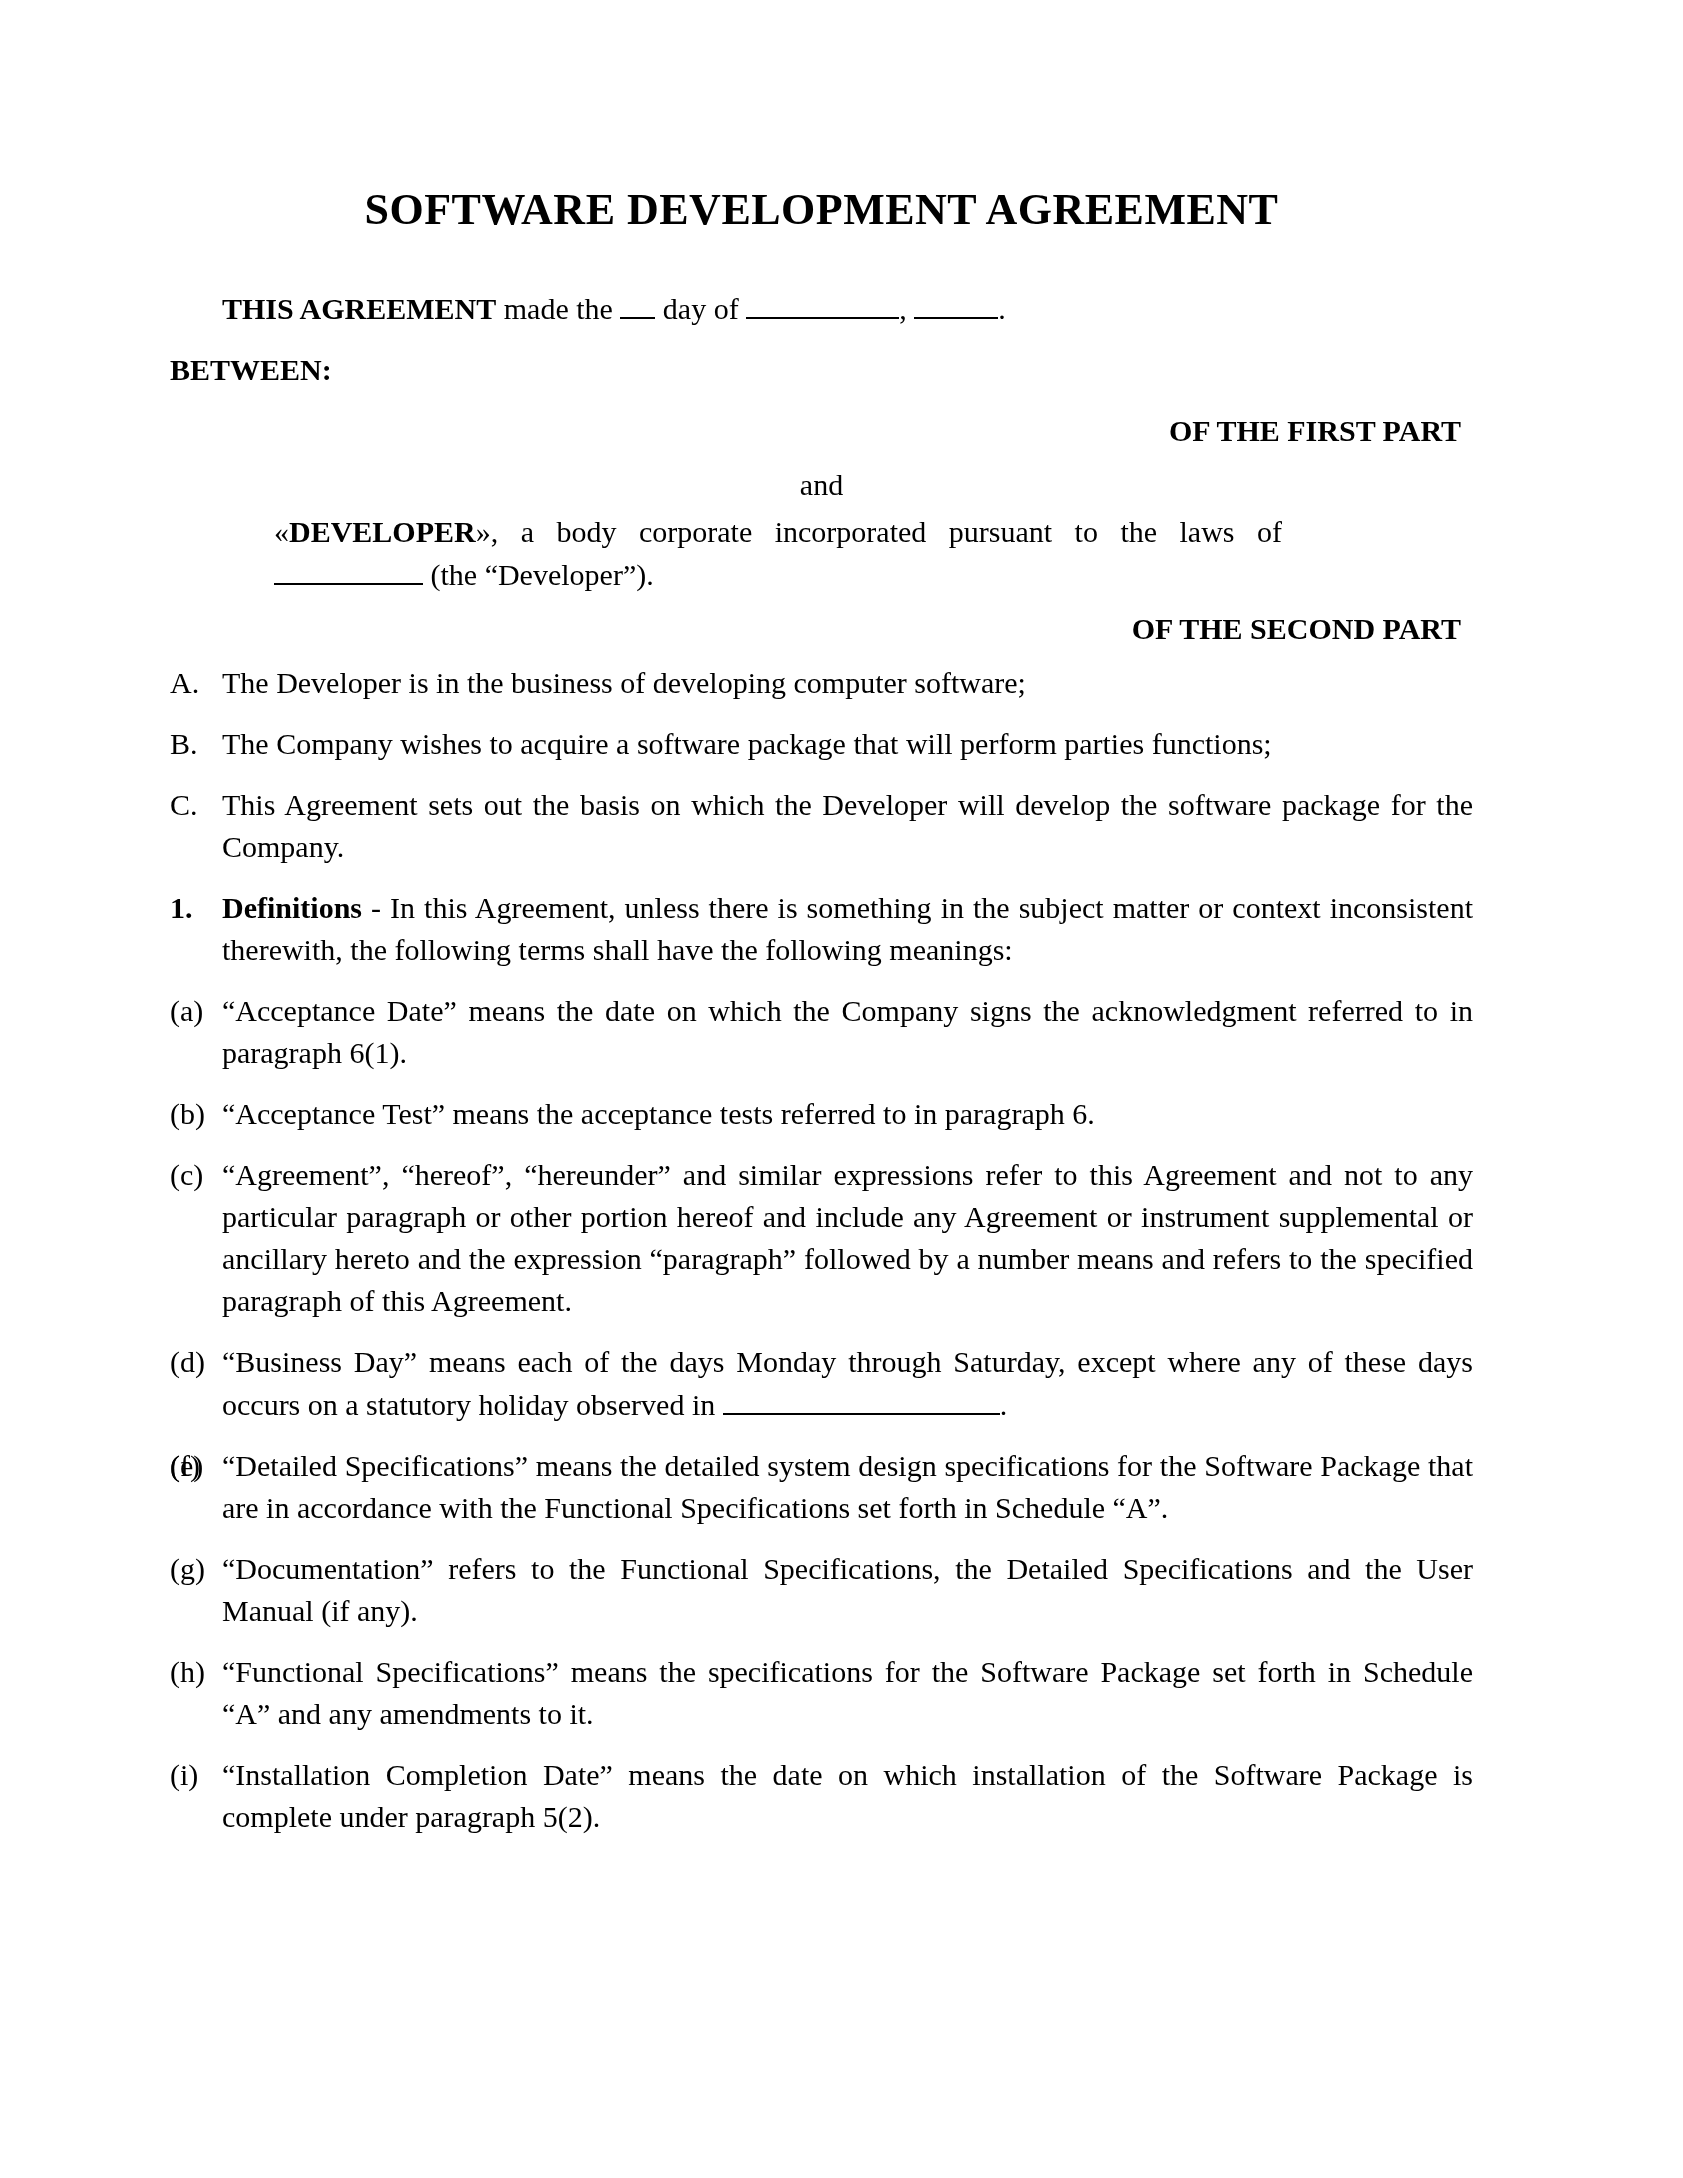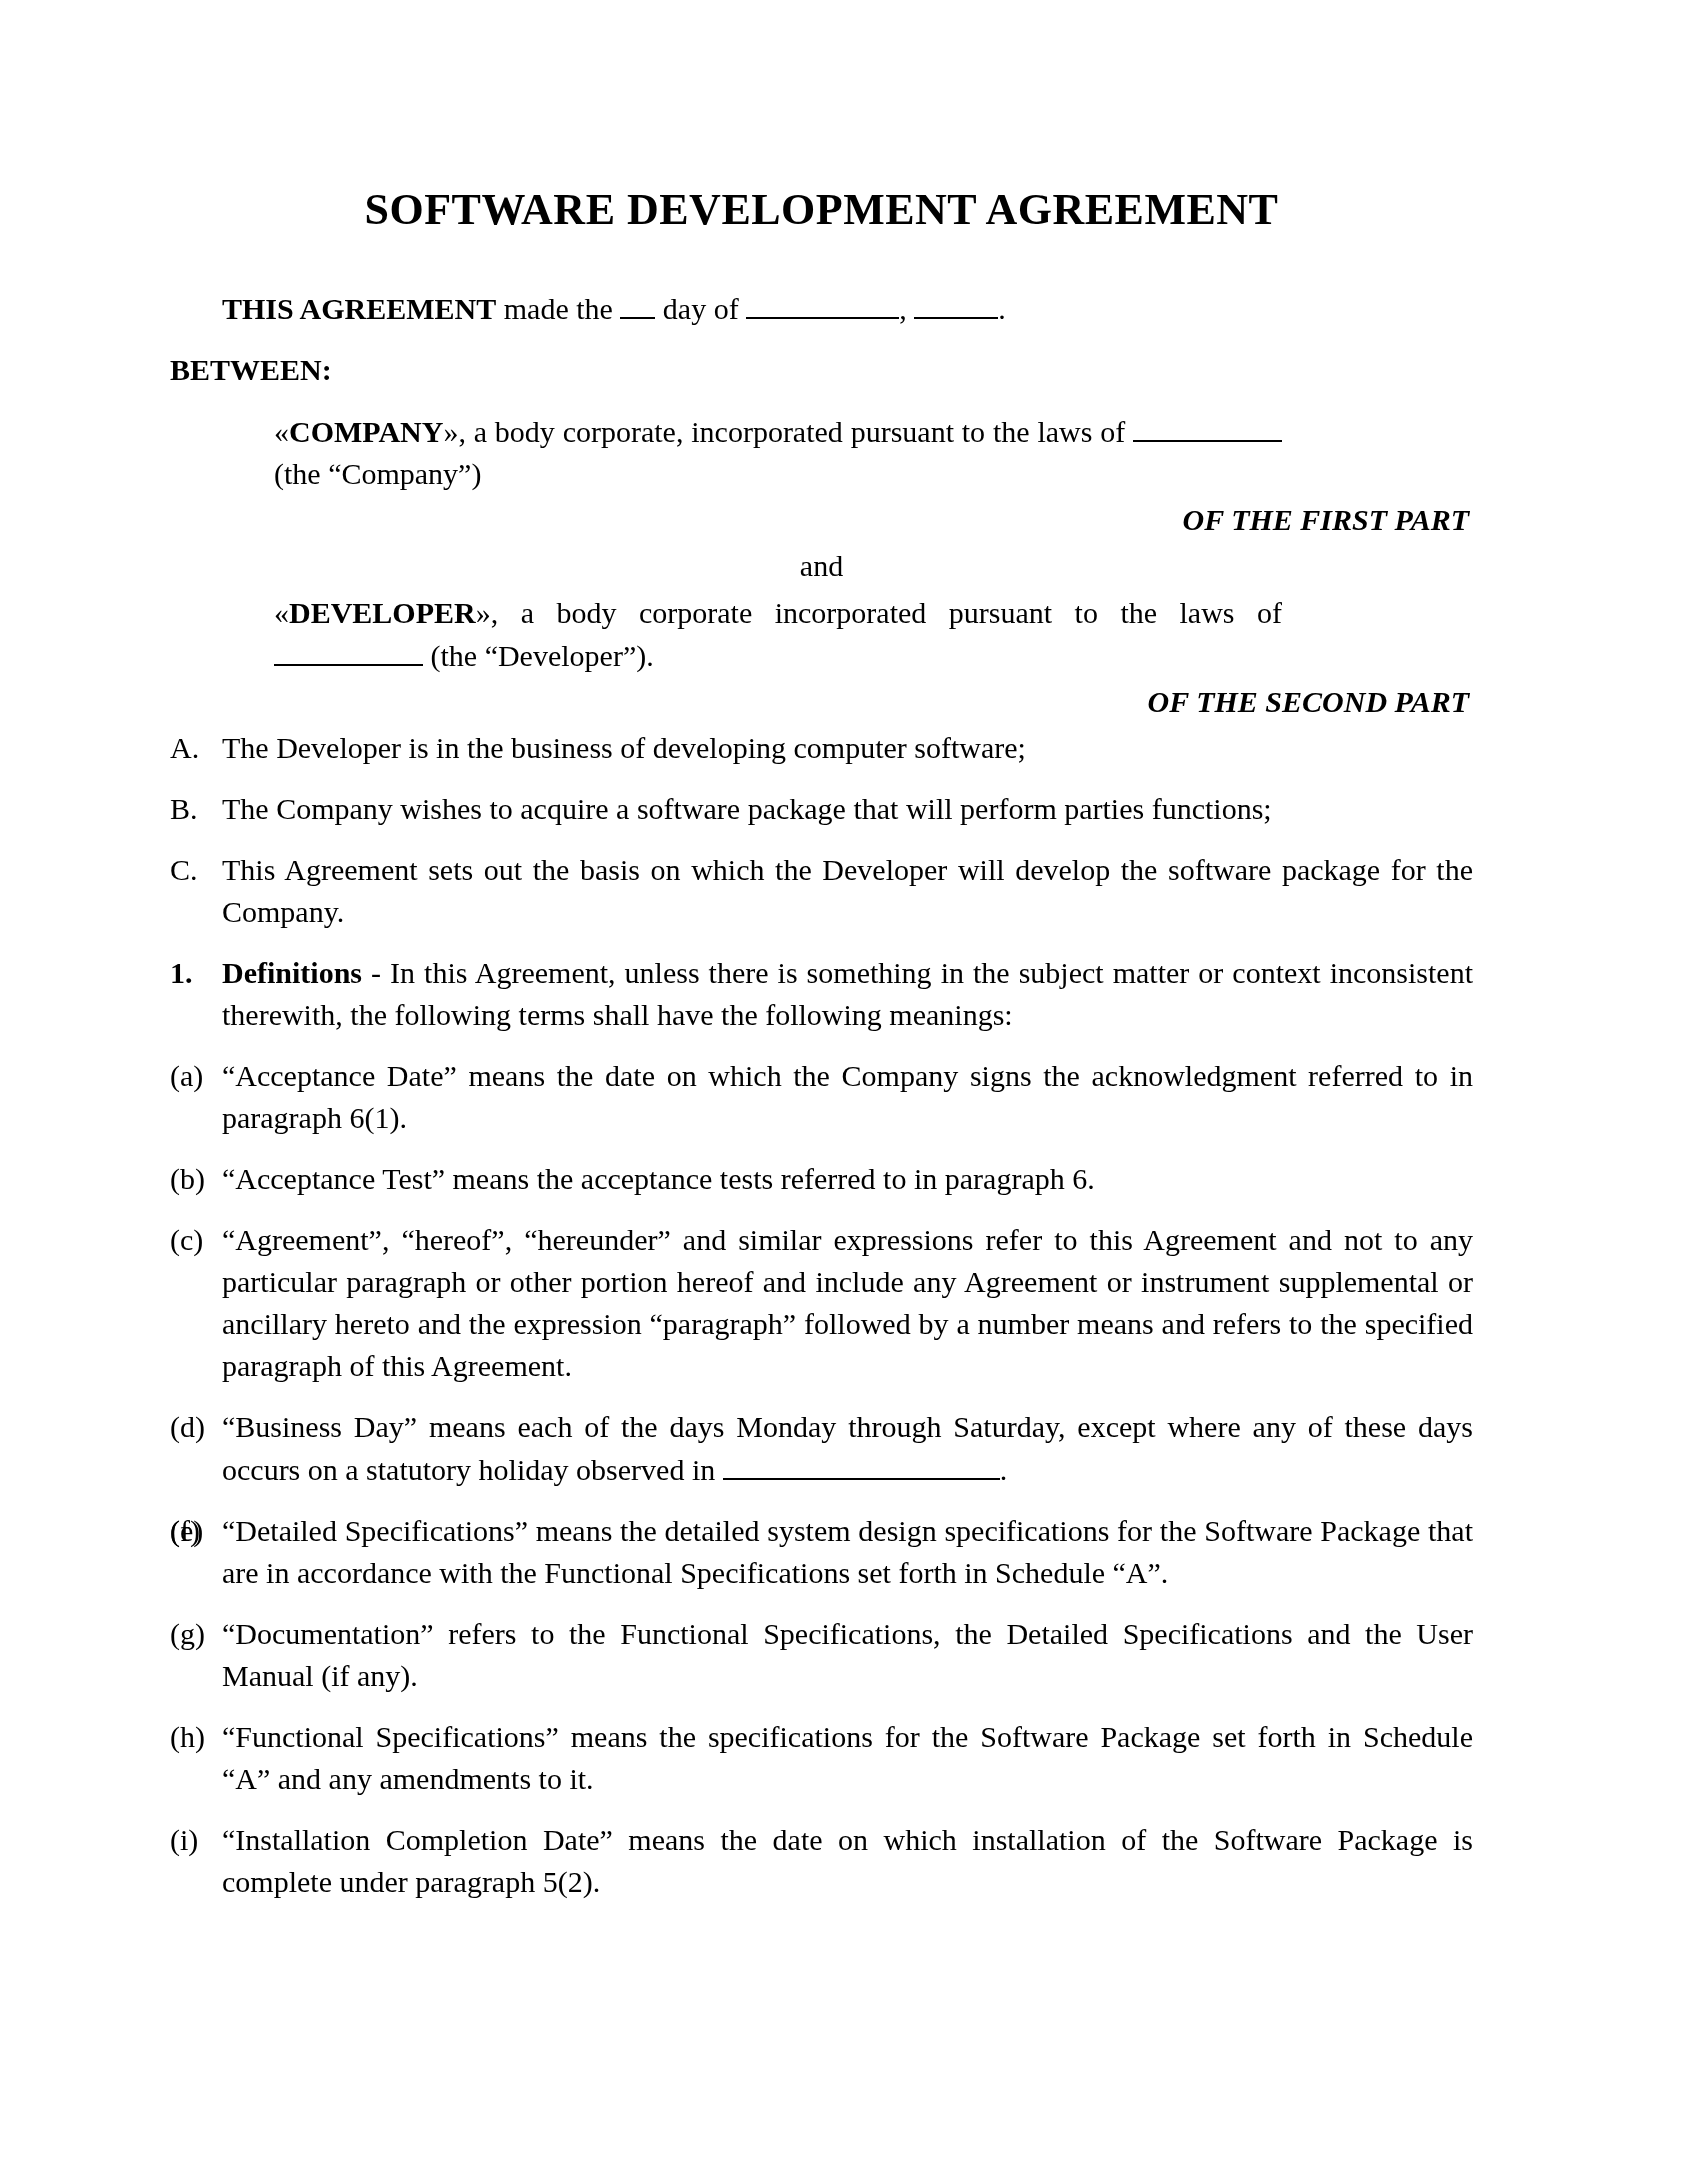--- a/index.html
+++ b/index.html
@@ -27,24 +27,23 @@
   p, .hang, .party, .part-label, .and-sep, .label-line { margin:0 0 19px 0; }
   .intro { margin-top:53px; text-indent:52px; }
   .just { text-align:justify; }
   .hang { position:relative; padding-left:52px; text-align:justify; }
   .hang .lbl { position:absolute; left:0; top:0; }
   .party {
     margin:0 191px 0 104px;
     text-align:justify;
   }
   .part-label {
-    margin:4px;
+    margin:12px;
     font-weight:bold;
     text-align:right;
-    font-style:italic;
   }
   .and-sep { margin:0; text-align:center; }
   .party2 { margin-top:5px; }
   .whereas { margin-top:0; }
   b { font-weight:bold; }
   .blank {
     display:inline-block;
     height:1em;
     border-bottom:2px solid #000;
   }
@@ -58,21 +57,20 @@
 <body>
 
 <div class="page">
 
   <h1 class="title">SOFTWARE DEVELOPMENT AGREEMENT</h1>
 
   <p class="intro"><b>THIS AGREEMENT</b><span> made the </span><span class="blank w35"></span><span> day of </span><span class="blank w155"></span><span>, </span><span class="blank w85"></span><span>.</span></p>
 
   <p class="label-line"><b>BETWEEN:</b></p>
 
-  <div class="party"><span>«</span><b>COMPANY</b><span>»</span><span>, a body corporate, incorporated pursuant to the laws of </span><span class="blank w150"></span><span> (the “Company”)</span></div>
 
   <div class="part-label">OF THE FIRST PART</div>
 
   <div class="and-sep">and</div>
 
   <div class="party party2"><span>«</span><b>DEVELOPER</b><span>»</span><span>, a body corporate incorporated pursuant to the laws of </span><span class="blank w150"></span><span> (the “Developer”).</span></div>
 
   <div class="part-label">OF THE SECOND PART</div>
 
 

